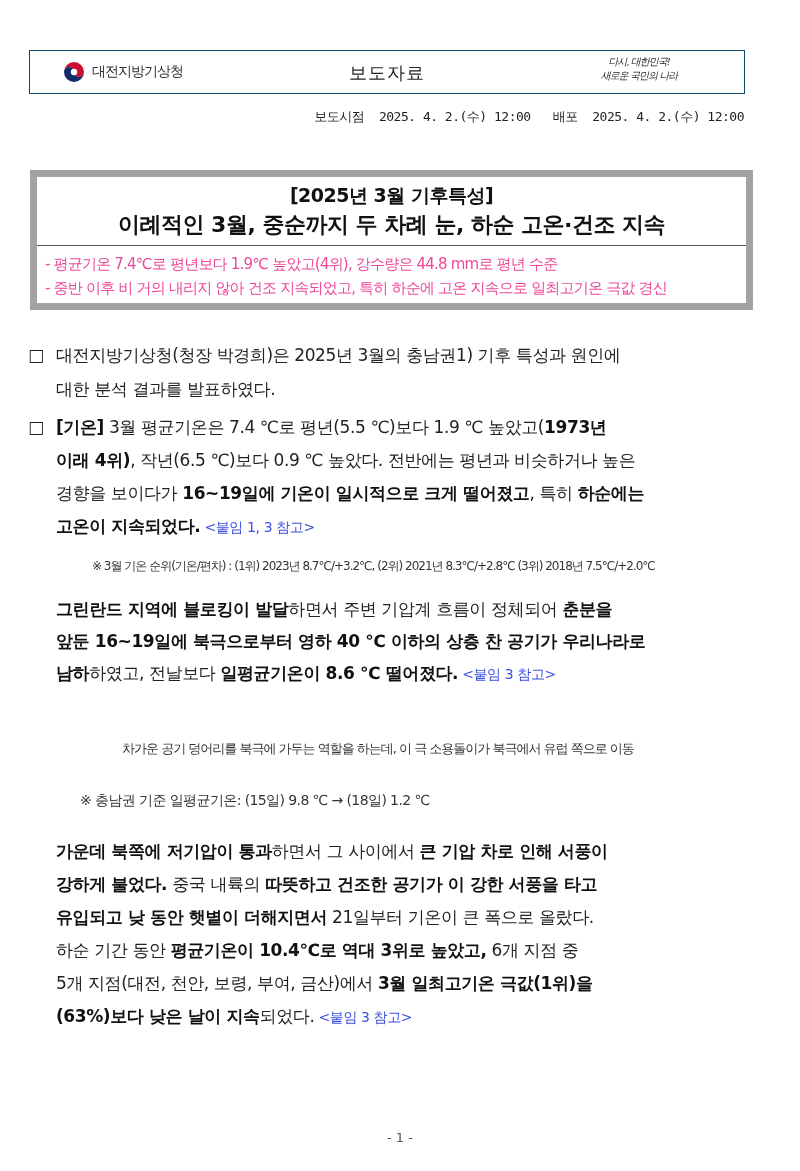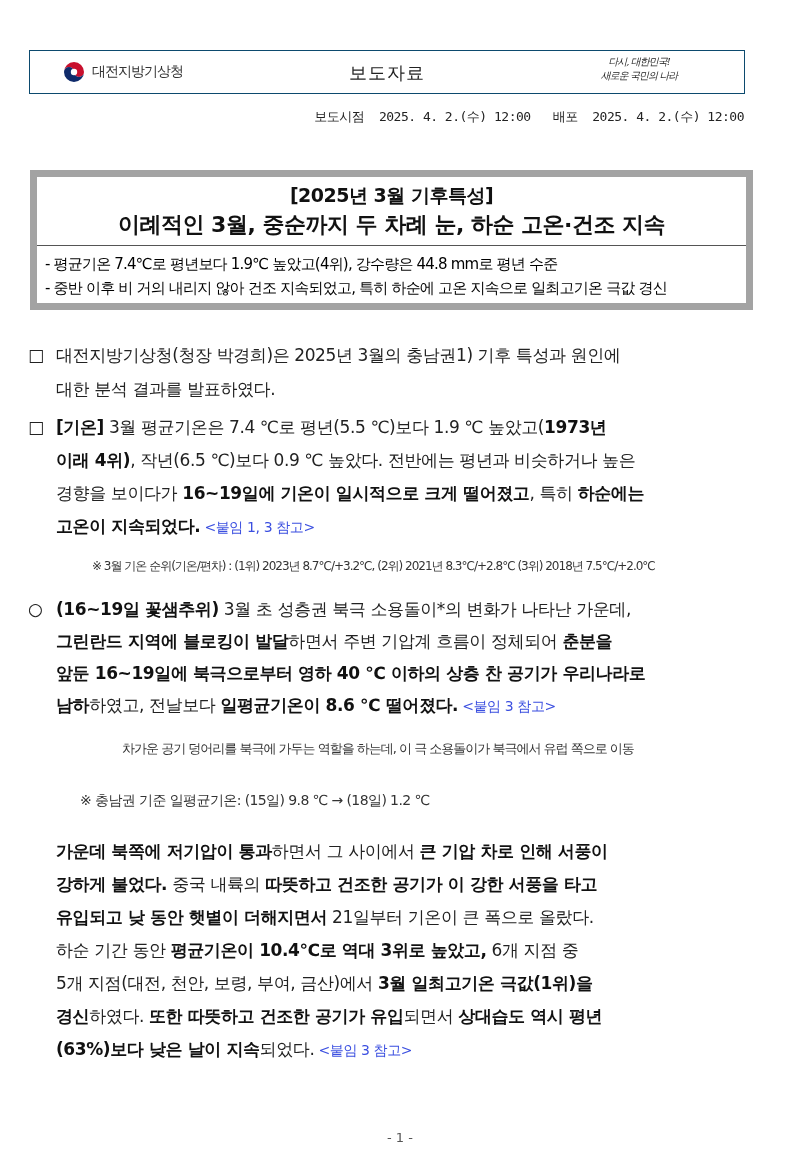--- a/index.html
+++ b/index.html
@@ -36,21 +36,21 @@
     border: 7px solid #a3a3a3; box-sizing: border-box;
   }
   .title-top {
     height: 69px; border-bottom: 1px solid #555; text-align: center; box-sizing: border-box;
     padding-top: 4px;
   }
   .title-line1 { font-size: 19px; font-weight: bold; line-height: 28px; letter-spacing: -0.5px; }
   .title-line2 { font-size: 22px; font-weight: bold; line-height: 32px; letter-spacing: -0.5px; }
   .summary { padding: 6px 8px 0 8px; }
   .summary-line {
-    font-size: 15px; line-height: 24px; color: #000000; letter-spacing: -0.8px; white-space: nowrap;
+    font-size: 15px; line-height: 24px; color: #ec4899; letter-spacing: -0.8px; white-space: nowrap;
   }
   .para {
     position: absolute; left: 28px; width: 730px; font-size: 17px; color: #222;
     letter-spacing: -0.4px;
   }
   .para .line { white-space: nowrap; }
   .marker { display: inline-block; width: 28px; }
   .indent { display: inline-block; width: 28px; }
   .b { font-weight: bold; color: #111; }
   .ref { color: #3b4fe0; font-size: 14px; }
@@ -102,34 +102,32 @@
 <div class="para" style="top:411px; line-height:33px;">
   <div class="line"><span class="marker">□</span><span class="b">[기온]</span><span> 3월 평균기온은 7.4 ℃로 평년(5.5 ℃)보다 1.9 ℃ 높았고(</span><span class="b">1973년</span></div>
   <div class="line"><span class="indent"></span><span class="b">이래 4위)</span><span>, 작년(6.5 ℃)보다 0.9 ℃ 높았다. 전반에는 평년과 비슷하거나 높은</span></div>
   <div class="line"><span class="indent"></span><span>경향을 보이다가 </span><span class="b">16~19일에 기온이 일시적으로 크게 떨어졌고</span><span>, 특히 </span><span class="b">하순에는</span></div>
   <div class="line"><span class="indent"></span><span class="b">고온이 지속되었다.</span><span class="ref"> &lt;붙임 1, 3 참고&gt;</span></div>
 </div>
 
 <div class="note" style="left:64px; top:558px;">※ 3월 기온 순위(기온/편차) : (1위) 2023년 8.7℃/+3.2℃, (2위) 2021년 8.3℃/+2.8℃ (3위) 2018년 7.5℃/+2.0℃</div>
 
 <div class="para" style="top:593px; line-height:32px;">
-  <div class="line"><span class="marker">○</span><span class="b">(16~19일 꽃샘추위)</span><span> 3월 초 성층권 북극 소용돌이*의 변화가 나타난 가운데,</span></div>
   <div class="line"><span class="indent"></span><span class="b">그린란드 지역에 블로킹이 발달</span><span>하면서 주변 기압계 흐름이 정체되어 </span><span class="b">춘분을</span></div>
   <div class="line"><span class="indent"></span><span class="b">앞둔 16~19일에 북극으로부터 영하 40 ℃ 이하의 상층 찬 공기가 우리나라로</span></div>
   <div class="line"><span class="indent"></span><span class="b">남하</span><span>하였고, 전날보다 </span><span class="b">일평균기온이 8.6 ℃ 떨어졌다.</span><span class="ref"> &lt;붙임 3 참고&gt;</span></div>
 </div>
 
 <div class="note" style="left:80px; top:737px; font-size:13px; line-height:24px;">
   <div style="padding-left:14px;">차가운 공기 덩어리를 북극에 가두는 역할을 하는데, 이 극 소용돌이가 북극에서 유럽 쪽으로 이동</div>
 </div>
 <div class="footnote" style="left:80px; top:792px;">※ 충남권 기준 일평균기온: (15일) 9.8 ℃ → (18일) 1.2 ℃</div>
 
 <div class="para" style="top:835px; line-height:33px;">
   <div class="line"><span class="indent"></span><span class="b">가운데 북쪽에 저기압이 통과</span><span>하면서 그 사이에서 </span><span class="b">큰 기압 차로 인해 서풍이</span></div>
   <div class="line"><span class="indent"></span><span class="b">강하게 불었다.</span><span> 중국 내륙의 </span><span class="b">따뜻하고 건조한 공기가 이 강한 서풍을 타고</span></div>
   <div class="line"><span class="indent"></span><span class="b">유입되고 낮 동안 햇볕이 더해지면서</span><span> 21일부터 기온이 큰 폭으로 올랐다.</span></div>
   <div class="line"><span class="indent"></span><span>하순 기간 동안 </span><span class="b">평균기온이 10.4℃로 역대 3위로 높았고,</span><span> 6개 지점 중</span></div>
   <div class="line"><span class="indent"></span><span>5개 지점(대전, 천안, 보령, 부여, 금산)에서 </span><span class="b">3월 일최고기온 극값(1위)을</span></div>
-  <div class="line"><span class="indent"></span><span class="b">경신</span><span>하였다. </span><span class="b">또한 따뜻하고 건조한 공기가 유입</span><span>되면서 </span><span class="b">상대습도 역시 평년</span></div>
   <div class="line"><span class="indent"></span><span class="b">(63%)보다 낮은 날이 지속</span><span>되었다.</span><span class="ref"> &lt;붙임 3 참고&gt;</span></div>
 </div>
 
 <div class="page-num">- 1 -</div>
 
 </body></html>

